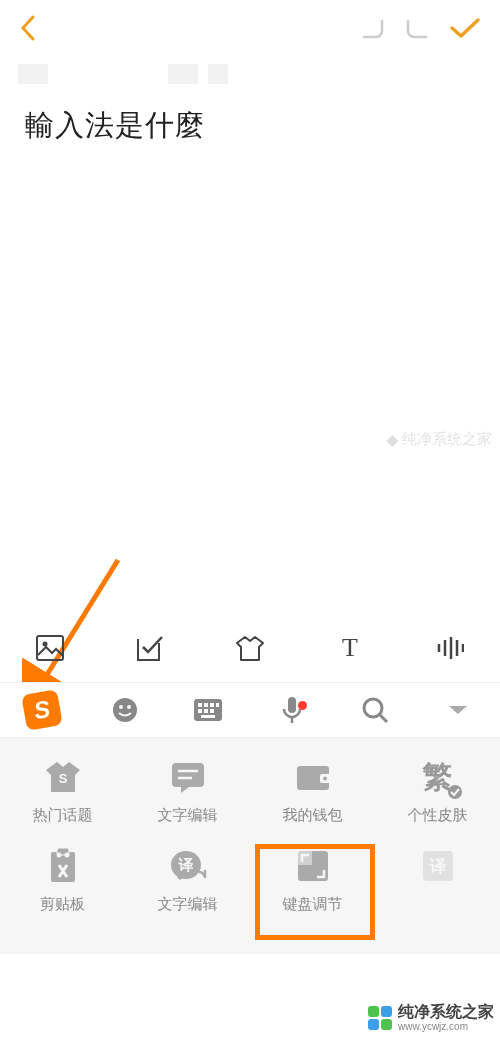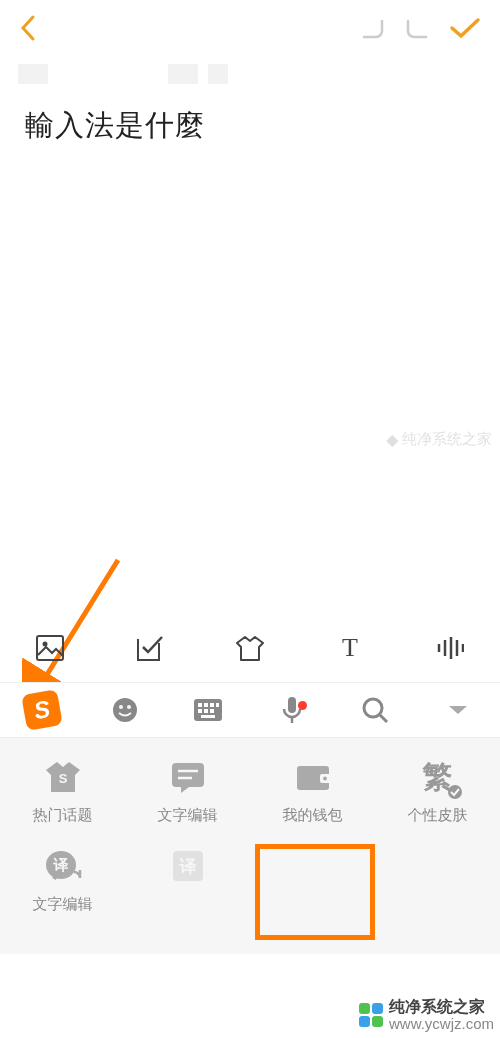--- a/index.html
+++ b/index.html
@@ -120,21 +120,21 @@
       font-size: 12px;
       color: #666;
     }
     .wm-logo {
       width: 24px; height: 24px;
       display: grid; grid-template-columns: 1fr 1fr; grid-template-rows: 1fr 1fr; gap: 2px;
     }
     .wm-logo span { border-radius: 3px; }
     .wm-text { display: flex; flex-direction: column; line-height: 1.1; }
     .wm-cn { font-size: 16px; font-weight: bold; color: #444; }
-    .wm-url { font-size: 15px; color: #888; text-align: center; }
+    .wm-url { font-size: 10px; color: #888; }
     .tr-watermark {
       position: absolute;
       right: 8px;
       top: 430px;
       opacity: 0.12;
       font-size: 15px;
       color: #000;
       display: flex;
       align-items: center;
       gap: 4px;
@@ -311,28 +311,51 @@
         <span>繁</span>
         <svg style="position:absolute;right:-4px;bottom:-2px;" width="16" height="16" viewBox="0 0 16 16">
             <circle cx="8" cy="8" r="7" fill="#999"></circle>
             <path d="M4 8 L7 11 L12 5" stroke="#f6f6f6" stroke-width="2" fill="none"></path>
           </svg>
       </div>
       <span>个性皮肤</span>
     </div>
     <div class="tool">
       <div class="ticon">
+        <svg width="32" height="38" viewBox="0 0 32 38">
+            <rect x="4" y="5" width="24" height="30" rx="2" fill="#aaa"></rect>
+            <rect x="10" y="1" width="12" height="7" rx="2" fill="#aaa" stroke="#f6f6f6" stroke-width="1"></rect>
+            <circle cx="12" cy="8" r="2.5" fill="#f6f6f6"></circle>
+            <circle cx="20" cy="8" r="2.5" fill="#f6f6f6"></circle>
+            <path d="M12 18 L20 30 M20 18 L12 30" stroke="#f6f6f6" stroke-width="3"></path>
+          </svg>
+      </div>
+      <span>剪贴板</span>
+    </div>
+    <div class="tool">
+      <div class="ticon">
         <svg width="38" height="36" viewBox="0 0 38 36">
             <ellipse cx="17" cy="17" rx="15" ry="14" fill="#aaa"></ellipse>
             <path d="M10 31 L13 25" stroke="#aaa" stroke-width="4"></path>
             <text x="17" y="22" font-size="15" fill="#f6f6f6" text-anchor="middle" font-weight="bold">译</text>
             <path d="M30 24 A6 6 0 0 1 36 30 L36 22" stroke="#aaa" stroke-width="2.5" fill="none"></path>
           </svg>
       </div>
       <span>文字编辑</span>
+    </div>
+    <div class="tool">
+      <div class="ticon">
+        <svg width="34" height="34" viewBox="0 0 34 34">
+            <rect x="2" y="2" width="30" height="30" rx="3" fill="#aaa"></rect>
+            <rect x="2" y="2" width="14" height="14" fill="#f6f6f6" opacity="0.5"></rect>
+            <path d="M6 13 L6 6 L13 6" stroke="#f6f6f6" stroke-width="2.5" fill="none"></path>
+            <path d="M21 28 L28 28 L28 21" stroke="#f6f6f6" stroke-width="2.5" fill="none"></path>
+          </svg>
+      </div>
+      <span>键盘调节</span>
     </div>
     <div class="tool" style="opacity:0.35;">
       <div class="ticon">
         <svg width="34" height="34" viewBox="0 0 34 34">
             <rect x="2" y="2" width="30" height="30" rx="4" fill="#bbb"></rect>
             <text x="17" y="23" font-size="17" fill="#f6f6f6" text-anchor="middle" font-weight="bold">译</text>
           </svg>
       </div>
       <span></span>
     </div>

